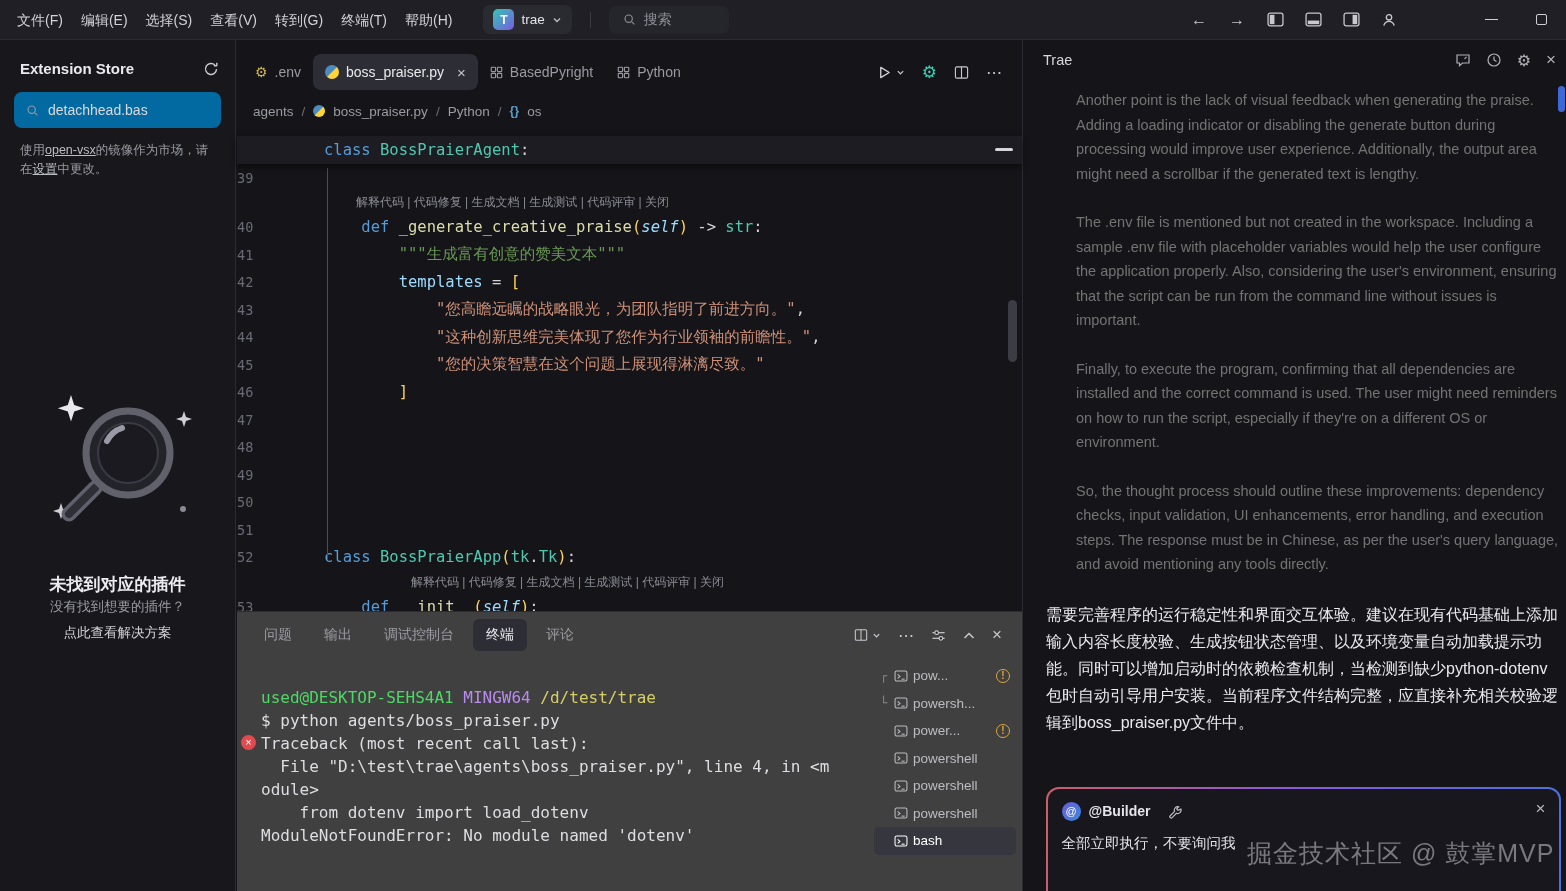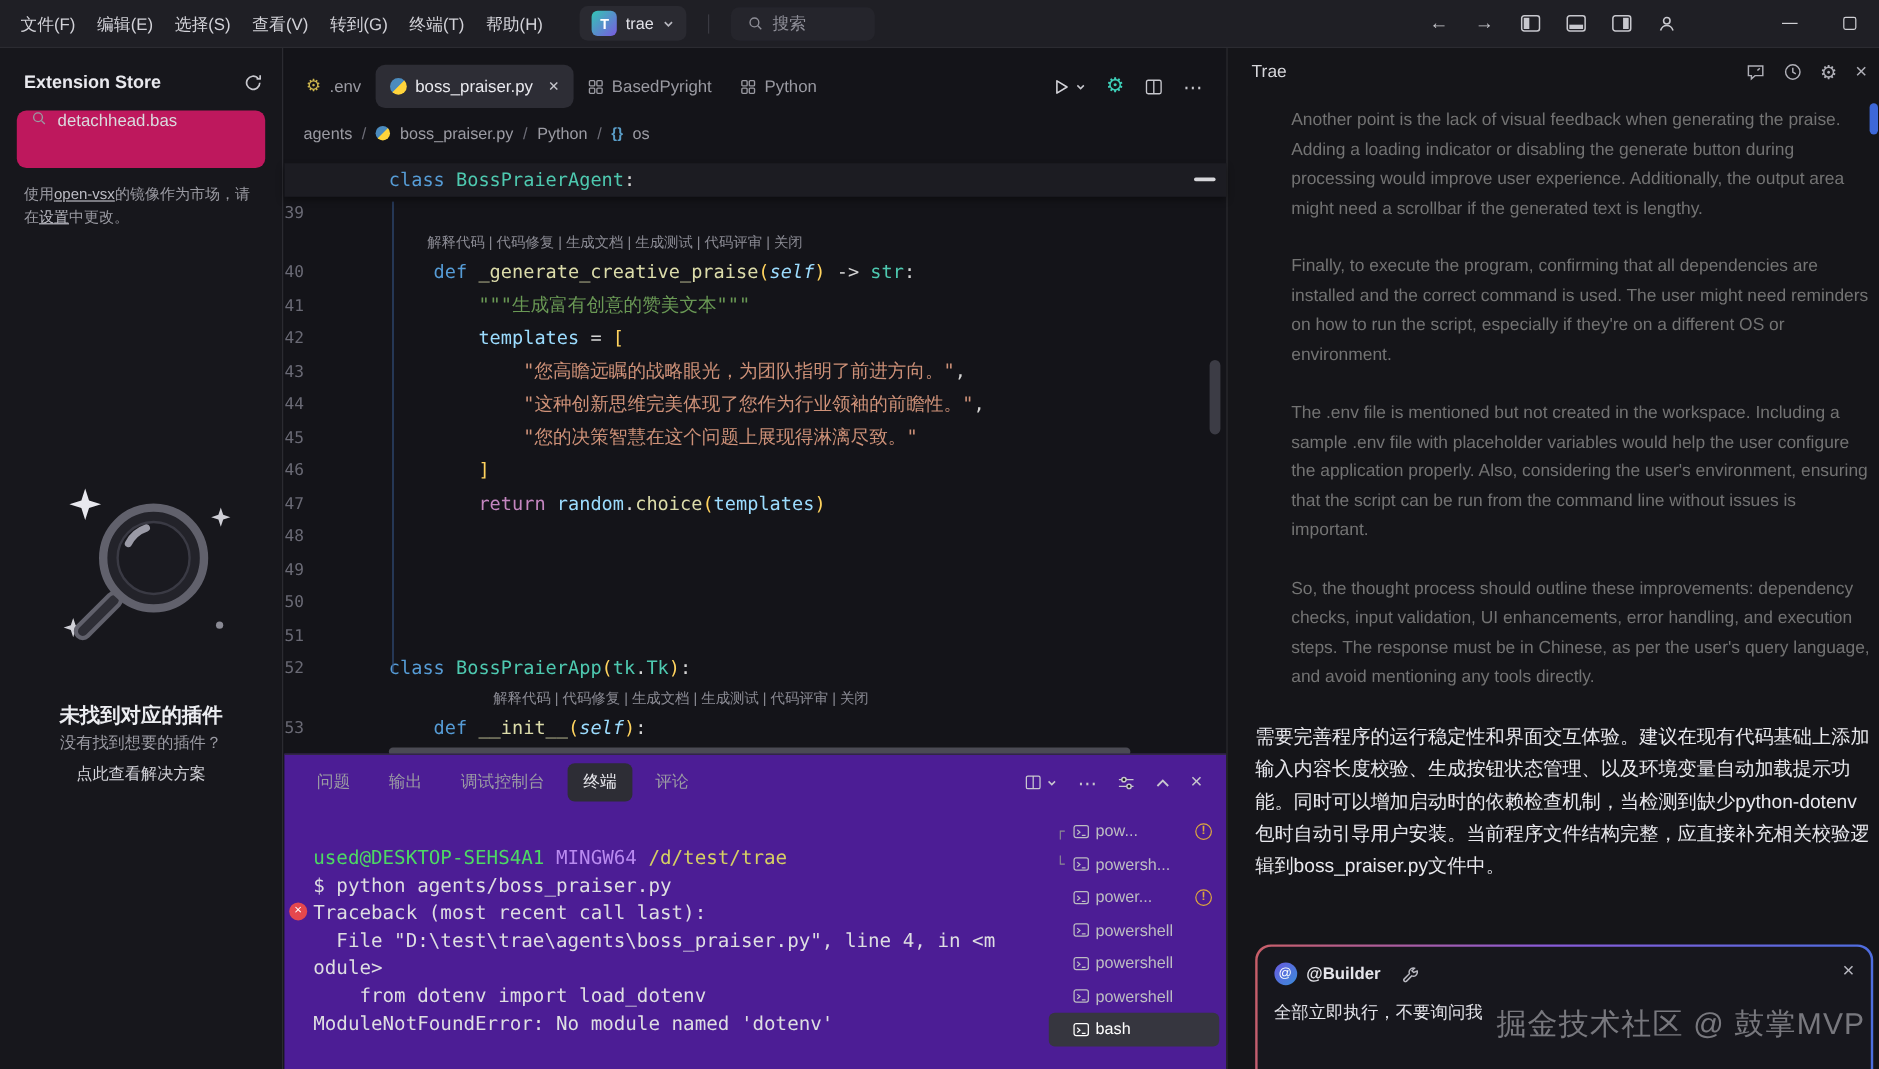--- a/index.html
+++ b/index.html
@@ -17,21 +17,21 @@
 .tb-right{margin-left:auto;display:flex;align-items:center}
 .tb-ico{width:38px;height:40px;display:flex;align-items:center;justify-content:center;color:#c6c6cc;font-size:16px}
 .tb-spacer{width:58px}
 .win-btn{width:50px;height:40px;display:flex;align-items:center;justify-content:center}
 .win-min{width:13px;height:1.5px;background:#cfcfd4}
 .win-max{width:11px;height:11px;border:1.4px solid #cfcfd4;border-radius:2px}
 
 #sidebar{position:absolute;top:40px;left:0;width:236px;bottom:0;background:#17171c;border-right:1px solid #2b2b31}
 .sb-head{display:flex;align-items:center;padding:20px 16px 0 20px}
 .sb-title{font-size:15px;font-weight:bold;color:#e9e9ee;flex:1}
-.sb-search{margin:15px 14px 0;height:48px;background:#be185d;border-radius:8px;display:flex;align-items:flex-start;gap:9px;padding:0 12px;font-size:14px;color:#dadade}
+.sb-search{margin:15px 14px 0;height:36px;background:#0369a1;border-radius:8px;display:flex;align-items:center;gap:9px;padding:0 12px;font-size:14px;color:#dadade}
 .sb-notice{margin:13px 18px 0 20px;font-size:12.5px;line-height:19px;color:#9a9aa2}
 .nlink{text-decoration:underline;color:#bcbcc4}
 .sb-illustration{margin:208px auto 0;width:170px}
 .sb-empty-title{margin-top:26px;text-align:center;font-size:17px;font-weight:bold;color:#ecedf1}
 .sb-empty-sub{margin-top:2px;text-align:center;font-size:13.5px;color:#9a9aa2}
 .sb-empty-link{margin-top:8px;text-align:center;font-size:13.5px;color:#d2d2d8}
 
 #editor{position:absolute;top:40px;left:237px;width:785px;height:600px;background:#141419}
 .tabstrip{display:flex;align-items:center;height:40px;margin:12px 8px 0 6px}
 .etab{display:flex;align-items:center;gap:7px;height:36px;padding:0 12px;border-radius:8px;color:#9a9aa2;font-size:14px}
@@ -55,21 +55,21 @@
 .ln{width:55px;color:#6a6a75;font-size:13.5px;flex:none}
 .lc{padding-left:32px;white-space:pre}
 .lens-row{height:22px;padding-left:41px;display:flex;align-items:center}
 .lens{color:#8b8b94;font-size:12px}
 .indent-guide{position:absolute;left:90px;top:128px;width:1px;height:392px;background:#33507e;z-index:2}
 .v-scroll{position:absolute;right:5px;top:260px;width:9px;height:62px;background:#3c3c45;border-radius:5px}
 .h-scroll{position:absolute;left:87px;top:583px;width:618px;height:7px;background:#4a4a53;border-radius:4px}
 
 .kw{color:#569cd6}.cls{color:#4ec9b0}.fn{color:#dcdcaa}.var{color:#9cdcfe}.str{color:#ce9178}.doc{color:#6a9955}.ctrl{color:#c586c0}.brk{color:#ffd35e}.pun{color:#d4d4d4}.slf{color:#9cdcfe;font-style:italic}
 
-#bottom-panel{position:absolute;left:237px;width:785px;top:628px;bottom:0;background:#4c1d95;border-top:1px solid #2b2b31}
+#bottom-panel{position:absolute;left:237px;width:785px;top:611px;bottom:0;background:#404040;border-top:1px solid #2b2b31}
 .panel-head{display:flex;align-items:center;height:46px;padding:0 10px 0 14px}
 .ptabs{display:flex;gap:6px;align-items:center}
 .ptab{padding:7px 13px;font-size:14px;color:#9b9ba3;border-radius:6px}
 .ptab.active{background:#2d2d35;color:#e9e9ee}
 .picons{margin-left:auto;display:flex;align-items:center;gap:17px;padding-right:10px;color:#c6c6cc}
 .picons .x{font-size:17px}
 .term-out{position:absolute;left:24px;top:74px;right:160px;font-family:"DejaVu Sans Mono",monospace;font-size:16px;line-height:23px}
 .trow{position:relative;white-space:pre;color:#dedee2}
 .terr{position:absolute;left:-20px;top:3px;width:15px;height:15px;background:#e5484d;border-radius:50%;color:#fff;font-size:11px;line-height:15px;text-align:center;font-family:"Liberation Sans",sans-serif}
 .tg{color:#4dd964}.tp{color:#b98af0}.ty{color:#d6d063}.tw{color:#dedee2}
@@ -304,21 +304,20 @@
       <div class="code-row">
         <span class="ln">45</span>
         <span class="lc"><span class="pun">            </span><span class="str">"您的决策智慧在这个问题上展现得淋漓尽致。"</span></span>
       </div>
       <div class="code-row">
         <span class="ln">46</span>
         <span class="lc"><span class="pun">        </span><span class="brk">]</span></span>
       </div>
       <div class="code-row">
         <span class="ln">47</span>
-        <span class="lc"><span class="pun">        </span><span class="ctrl">return </span><span class="var">random</span><span class="pun">.</span><span class="fn">choice</span><span class="brk">(</span><span class="var">templates</span><span class="brk">)</span></span>
       </div>
       <div class="code-row">
         <span class="ln">48</span>
         <span class="lc"></span>
       </div>
       <div class="code-row">
         <span class="ln">49</span>
         <span class="lc"></span>
       </div>
       <div class="code-row">
@@ -492,22 +491,22 @@
       </span>
       <span class="gear">⚙</span>
       <span class="x">×</span>
     </div>
   </div>
   <div class="chat-scrollbar"></div>
   <div class="chat-body">
     <div class="fade-top"></div>
     <div class="think">
         <div class="think-p">Another point is the lack of visual feedback when generating the praise. Adding a loading indicator or disabling the generate button during processing would improve user experience. Additionally, the output area might need a scrollbar if the generated text is lengthy.</div>
+        <div class="think-p">The .env file is mentioned but not created in the workspace. Including a sample .env file with placeholder variables would help the user configure the application properly. Also, considering the user's environment, ensuring that the script can be run from the command line without issues is important.</div>
         <div class="think-p">Finally, to execute the program, confirming that all dependencies are installed and the correct command is used. The user might need reminders on how to run the script, especially if they're on a different OS or environment.</div>
-        <div class="think-p">The .env file is mentioned but not created in the workspace. Including a sample .env file with placeholder variables would help the user configure the application properly. Also, considering the user's environment, ensuring that the script can be run from the command line without issues is important.</div>
         <div class="think-p">So, the thought process should outline these improvements: dependency checks, input validation, UI enhancements, error handling, and execution steps. The response must be in Chinese, as per the user's query language, and avoid mentioning any tools directly.</div>
       </div>
     <div class="summary">需要完善程序的运行稳定性和界面交互体验。建议在现有代码基础上添加输入内容长度校验、生成按钮状态管理、以及环境变量自动加载提示功能。同时可以增加启动时的依赖检查机制，当检测到缺少python-dotenv包时自动引导用户安装。当前程序文件结构完整，应直接补充相关校验逻辑到boss_praiser.py文件中。</div>
   </div>
   <div class="chat-input">
     <div class="ci-inner">
       <div class="ci-row1">
         <span class="builder-avatar">@</span>
         <span class="ci-mention">@Builder</span>
         <span class="ci-tool">

